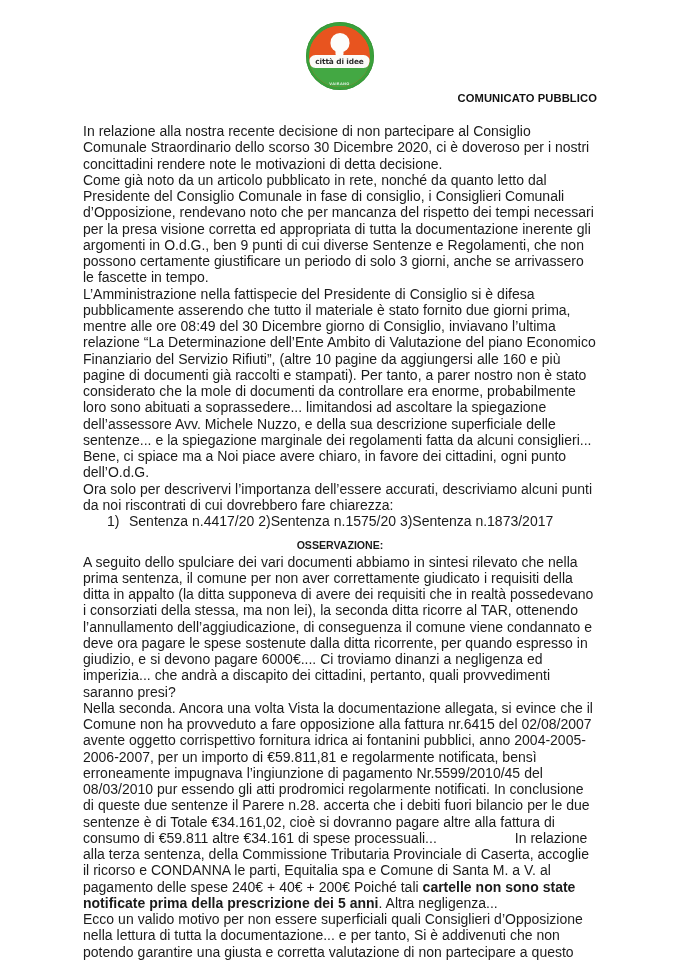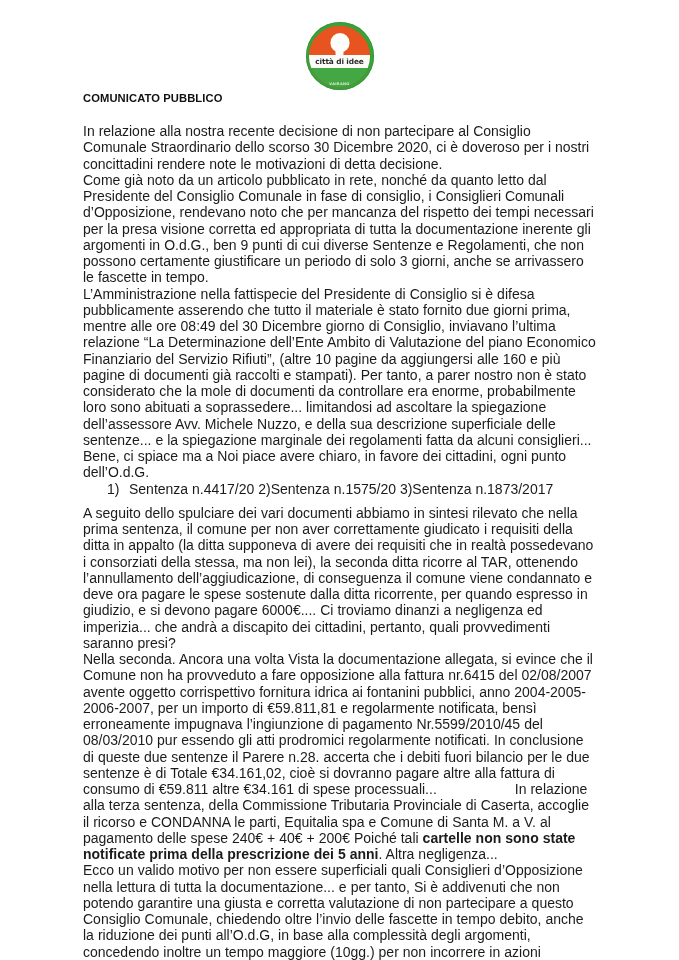--- a/index.html
+++ b/index.html
@@ -1,15 +1,15 @@
 <!DOCTYPE html>
 <html><head>
 <meta charset="utf-8">
 <style>
-  * { box-sizing: border-box; }
+  * { box-sizing: border-box; border-radius: 32px; }
   html, body {
     margin: 0;
     padding: 0;
     background: #ffffff;
   }
   body {
     width: 679px;
     height: 960px;
     font-family: "Liberation Sans", sans-serif;
     color: #1a1a1a;
@@ -117,21 +117,21 @@
     letter-spacing: 0.3px;
     color: #e9f4e9;
     opacity: 0.9;
   }
 
   
   .doc {
     padding: 0 82px 0 83px;
   }
   .doc-title {
-    text-align: left;
+    text-align: right;
     font-size: 11.2px;
     font-weight: bold;
     letter-spacing: 0.1px;
     margin: 0 0 19px 0;
     color: #111;
   }
   .para {
     font-size: 14px;
     line-height: 16.25px;
     text-align: left;
@@ -186,27 +186,29 @@
     </div>
   </div>
 
   <div class="doc">
 
     <h1 class="doc-title">COMUNICATO PUBBLICO</h1>
 
     <p class="para">In relazione alla nostra recente decisione di non partecipare al Consiglio Comunale Straordinario dello scorso 30 Dicembre 2020, ci è doveroso per i nostri concittadini rendere note le motivazioni di detta decisione.</p>
     <p class="para">Come già noto da un articolo pubblicato in rete, nonché da quanto letto dal Presidente del Consiglio Comunale in fase di consiglio, i  Consiglieri Comunali d’Opposizione, rendevano noto che per mancanza del rispetto dei tempi necessari per la presa visione corretta ed appropriata di tutta la documentazione inerente gli argomenti in O.d.G., ben 9 punti di cui diverse Sentenze e Regolamenti, che non possono certamente giustificare un periodo di solo 3 giorni, anche se arrivassero le fascette in tempo.</p>
     <p class="para">L’Amministrazione nella fattispecie del Presidente di Consiglio si è difesa pubblicamente asserendo che tutto il materiale è stato fornito due giorni prima, mentre alle ore 08:49 del 30 Dicembre giorno di Consiglio, inviavano l’ultima relazione “La Determinazione dell’Ente Ambito di Valutazione del piano Economico Finanziario del Servizio Rifiuti”, (altre 10 pagine da aggiungersi alle 160 e più pagine di documenti già raccolti e stampati). Per tanto, a parer nostro non è stato considerato che la mole di documenti da controllare era enorme, probabilmente loro sono abituati a soprassedere... limitandosi ad ascoltare la spiegazione dell’assessore Avv. Michele Nuzzo, e della sua descrizione superficiale delle sentenze... e la spiegazione marginale dei regolamenti fatta da alcuni consiglieri... Bene, ci spiace ma a Noi piace avere chiaro, in favore dei cittadini, ogni punto dell’O.d.G.</p>
+    <p class="para">Ora solo per descrivervi l’importanza dell’essere accurati, descriviamo alcuni punti da noi riscontrati di cui dovrebbero fare chiarezza:</p>
 
     <p class="list-line">
       <span class="list-num">1)</span><span>Sentenza n.4417/20   2)Sentenza n.1575/20  3)Sentenza n.1873/2017</span>
     </p>
 
     <div class="spacer-sm"></div>
 
+    <p class="centered">OSSERVAZIONE:</p>
 
     <p class="para">A seguito dello spulciare dei vari documenti abbiamo in sintesi rilevato che nella prima sentenza, il comune per non aver correttamente giudicato i requisiti della ditta in appalto (la ditta supponeva di avere dei requisiti che in realtà possedevano i consorziati della stessa, ma non lei), la seconda ditta ricorre al TAR, ottenendo l’annullamento dell’aggiudicazione, di conseguenza il comune viene condannato e deve ora pagare le spese sostenute dalla ditta ricorrente, per quando espresso in giudizio, e si devono pagare 6000€.... Ci troviamo dinanzi a negligenza ed imperizia... che andrà a discapito dei cittadini, pertanto, quali provvedimenti saranno presi?</p>
 
     <p class="para"><span>Nella seconda. Ancora una volta Vista la documentazione allegata, si evince che il Comune non ha provveduto a fare opposizione alla fattura nr.6415 del 02/08/2007 avente oggetto corrispettivo fornitura idrica ai fontanini pubblici, anno 2004-2005-2006-2007, per un importo di €59.811,81 e regolarmente notificata, bensì erroneamente impugnava l’ingiunzione di pagamento Nr.5599/2010/45 del 08/03/2010 pur essendo gli atti prodromici regolarmente notificati. In conclusione di queste due sentenze il Parere n.28. accerta che i debiti fuori bilancio per le due sentenze è di Totale €34.161,02, cioè si dovranno pagare altre alla fattura di consumo di €59.811 altre €34.161 di spese processuali...</span><span class="gap"></span><span>In relazione alla terza sentenza, della Commissione Tributaria Provinciale di Caserta, accoglie il ricorso e CONDANNA le parti, Equitalia spa e Comune di Santa M. a V. al pagamento delle spese 240€ + 40€ + 200€ Poiché tali </span><b class="strong">cartelle non sono state notificate prima della prescrizione dei 5 anni</b><span>.  Altra negligenza...</span></p>
 
     <p class="para">Ecco un valido motivo per non essere superficiali quali Consiglieri d’Opposizione nella lettura di tutta la documentazione...  e per tanto, Si è addivenuti che non potendo garantire una giusta e corretta valutazione di non partecipare a questo Consiglio Comunale, chiedendo oltre l’invio delle fascette in tempo debito, anche la riduzione dei punti all’O.d.G, in base alla complessità degli argomenti, concedendo inoltre un tempo maggiore (10gg.) per non incorrere in azioni frettolose e non saggiamente valutate.</p>
     <p class="para">Grazie.</p>
     <p class="para">Rifiuti Crisci, Francesco De Lucia</p>
 
   </div>

